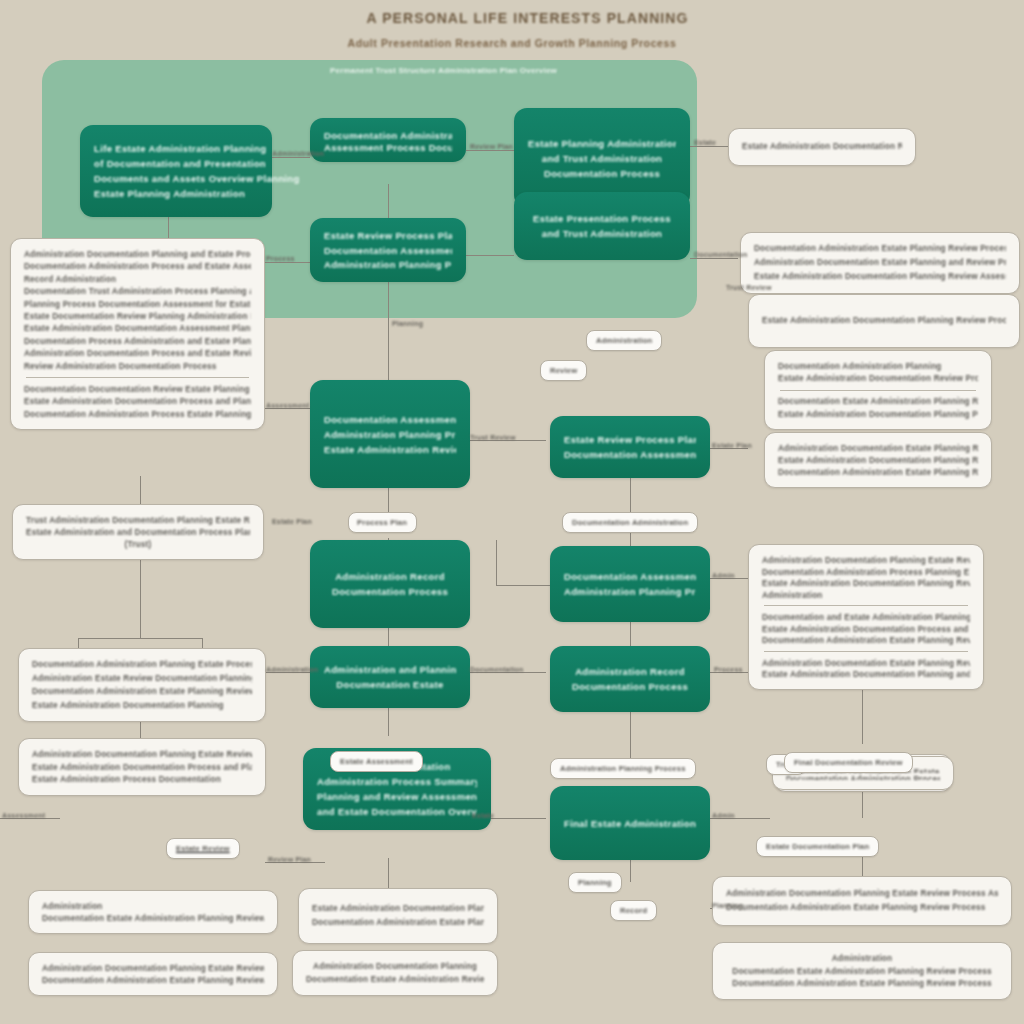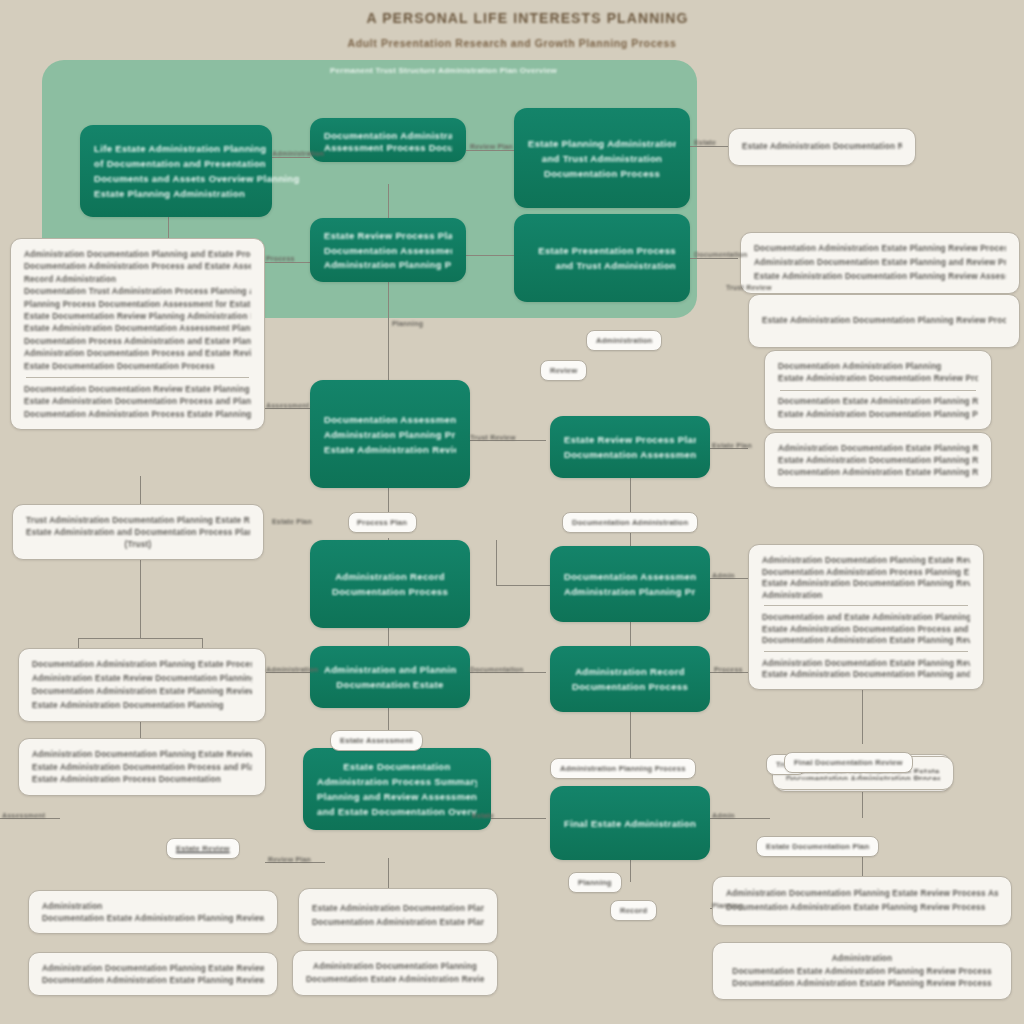--- a/index.html
+++ b/index.html
@@ -195,21 +195,21 @@
     <div class="ln">Documentation Assessment</div>
     <div class="ln">Administration Planning Process</div>
   </div>
 
   <div class="node green" style="left:514px;top:108px;width:176px;height:100px;">
     <div class="ln">Estate Planning Administration</div>
     <div class="ln">and Trust Administration</div>
     <div class="ln">Documentation Process</div>
   </div>
 
-  <div class="node green" style="left:514px;top:214px;width:176px;height:88px;align-items:flex-end;">
+  <div class="node green" style="left:514px;top:192px;width:176px;height:68px;">
     <div class="ln">Estate Presentation Process</div>
     <div class="ln">and Trust Administration</div>
   </div>
 
   <div class="node green" style="left:310px;top:380px;width:160px;height:108px;">
     <div class="ln">Documentation Assessment</div>
     <div class="ln">Administration Planning Process</div>
     <div class="ln">Estate Administration Review</div>
   </div>
 
@@ -253,21 +253,21 @@
   <div class="node card" style="left:10px;top:238px;width:255px;height:192px;">
     <div class="ln">Administration Documentation Planning and Estate Process Review</div>
     <div class="ln">Documentation Administration Process and Estate Assessment Review</div>
     <div class="ln">Record Administration</div>
     <div class="ln">Documentation Trust Administration Process Planning and Estate</div>
     <div class="ln">Planning Process Documentation Assessment for Estate Review</div>
     <div class="ln">Estate Documentation Review Planning Administration Process</div>
     <div class="ln">Estate Administration Documentation Assessment Planning</div>
     <div class="ln">Documentation Process Administration and Estate Planning Review</div>
     <div class="ln">Administration Documentation Process and Estate Review Planning</div>
-    <div class="ln">Estate Documentation Documentation Process</div>
+    <div class="ln">Review Administration Documentation Process</div>
     <div class="rule"></div>
     <div class="ln">Documentation Documentation Review Estate Planning</div>
     <div class="ln">Estate Administration Documentation Process and Planning Review</div>
     <div class="ln">Documentation Administration Process Estate Planning and Review</div>
   </div>
 
   <div class="node card center" style="left:12px;top:504px;width:252px;height:56px;">
     <div class="ln">Trust Administration Documentation Planning Estate Review Process</div>
     <div class="ln">Estate Administration and Documentation Process Planning</div>
     <div class="ln">(Trust)</div>
@@ -375,21 +375,21 @@
   </div>
   <div class="pill" style="left:540px;top:360px;">
     <div class="ln">Review</div>
   </div>
   <div class="pill" style="left:348px;top:512px;padding-left:8px;">
     <div class="ln">Process Plan</div>
   </div>
   <div class="pill" style="left:562px;top:512px;">
     <div class="ln">Documentation Administration</div>
   </div>
-  <div class="pill" style="left:330px;top:730px;border-radius:9px;">
+  <div class="pill" style="left:330px;top:751px;">
     <div class="ln">Estate Assessment</div>
   </div>
   <div class="pill" style="left:550px;top:758px;">
     <div class="ln">Administration Planning Process</div>
   </div>
   <div class="pill" style="left:166px;top:838px;text-decoration:underline;">
     <div class="ln">Estate Review</div>
   </div>
   <div class="pill" style="left:568px;top:872px;">
     <div class="ln">Planning</div>

